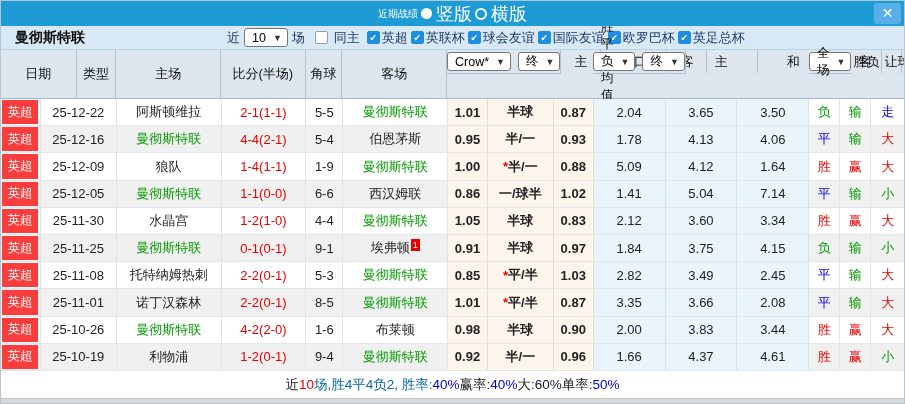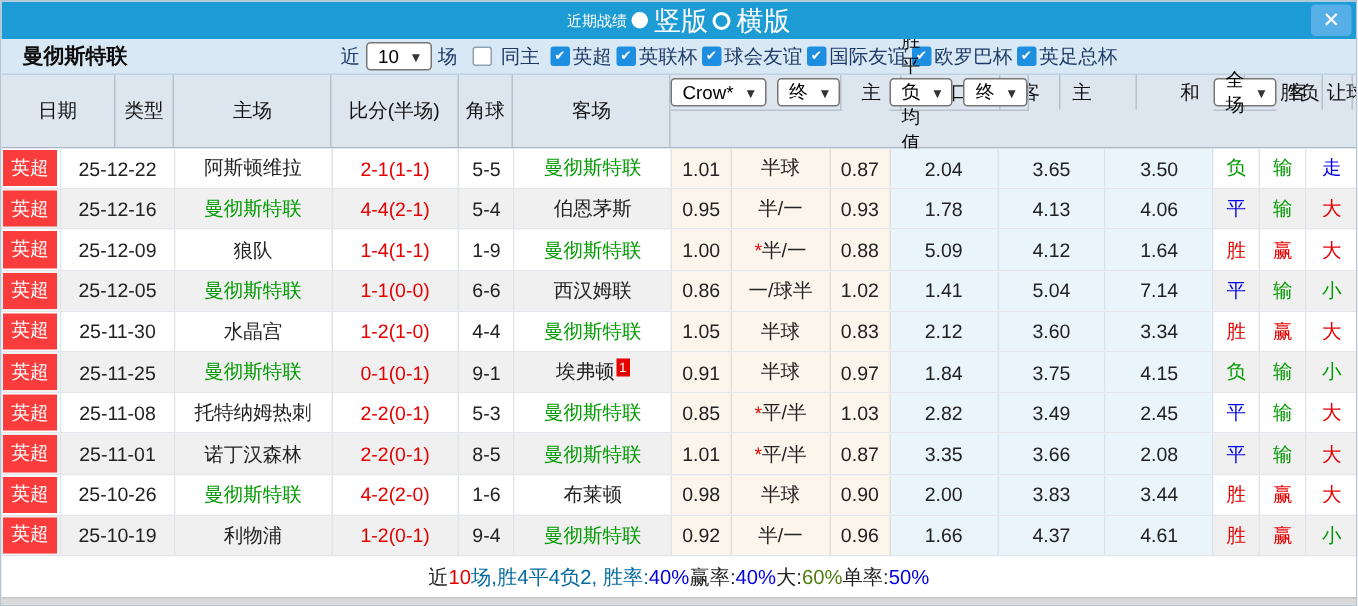--- a/index.html
+++ b/index.html
@@ -53,21 +53,21 @@
   .c-ow{width:72px}.c-od{width:72px}.c-ol{width:72px}
   .c-res{width:31px}.c-hr{width:31px}.c-gr{width:33px; font-size:11px; letter-spacing:-0.5px;}
   .g-asia{width:146px}.g-europe{width:216px}.g-result{width:95px}
 
   
   .tbody { flex:1 1 auto; display:flex; flex-direction:column; }
   .row { flex:1; display:flex; border-bottom:1px solid #e2e5e9; }
   .cell { border-right:1px solid #e0e4e8; display:flex; align-items:center; justify-content:center;
           font-size:13px; color:#222; white-space:nowrap; overflow:hidden; background:#fff; }
   .row.alt .cell.plain { background:#f0f0f0; }
-  .cell.cream { background:#fcf5ec; border-right-color:#e6ddd2; }
+  .cell.cream { background:#fcf5ec; border-right-color:#e6ddd2;font-weight:bold; }
   .cell.blue  { background:#e9f4fb; border-right-color:#d3e4ef; }
   .c-type.cell { padding:1px 2px 1px 1px; }
   .badge { background:#fb3c3c; color:#fff; width:100%; height:100%;
            display:flex; align-items:center; justify-content:center; font-size:12.5px; }
   .tm { color:#009900; }
   .score { color:#e60000; }
   .star { color:#e60000; }
   .card { background:#e60000; color:#fff; font-size:9px; line-height:12px; padding:0 2px;
           margin-left:1px; align-self:flex-start; margin-top:4px; }
 
@@ -424,18 +424,18 @@
     </div>
 
   <div class="tfoot">
       <span style="color: rgb(34, 34, 34);">近</span>
       <span style="color: rgb(230, 0, 0);">10</span>
       <span style="color: #0369a1;">场,胜4平4负2, 胜率:</span>
       <span style="color: rgb(0, 0, 224);">40%</span>
       <span style="color: rgb(34, 34, 34);"> 赢率:</span>
       <span style="color: rgb(0, 0, 224);">40%</span>
       <span style="color: rgb(34, 34, 34);"> 大:</span>
-      <span style="color: #4d7c0f;">60%</span>
+      <span style="color: #0f172a;">60%</span>
       <span style="color: rgb(34, 34, 34);"> 单率:</span>
       <span style="color: rgb(0, 0, 224);">50%</span>
     </div>
   <div class="strip"></div>
 </div>
 
 </body></html>

